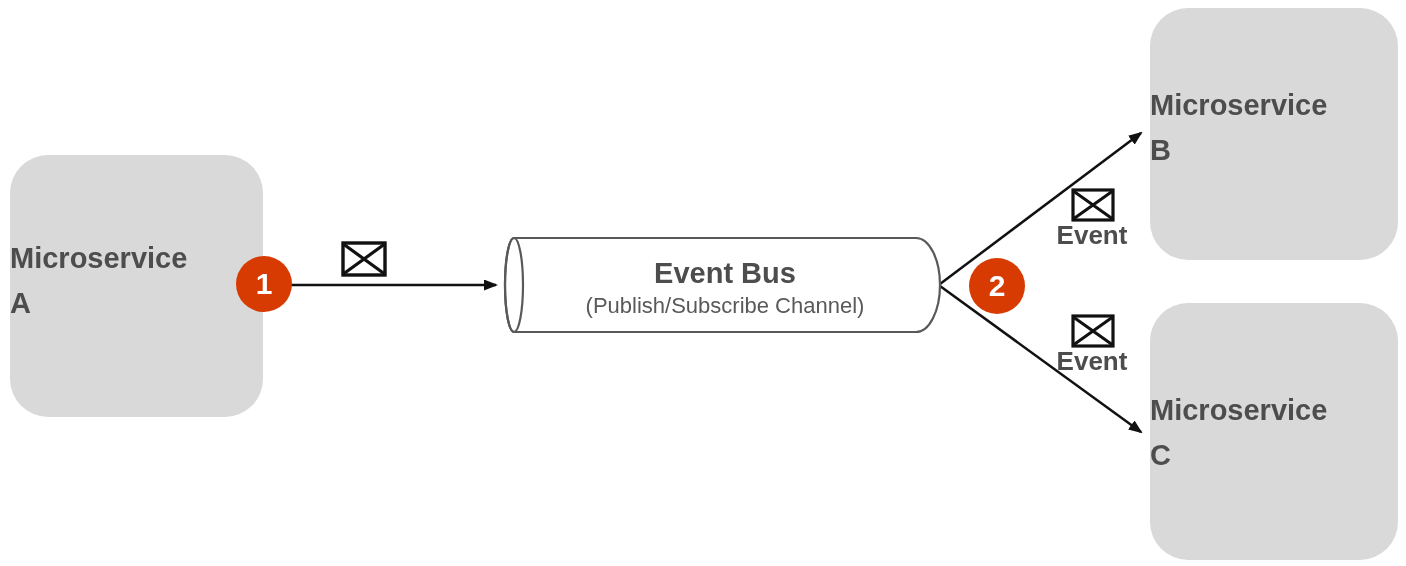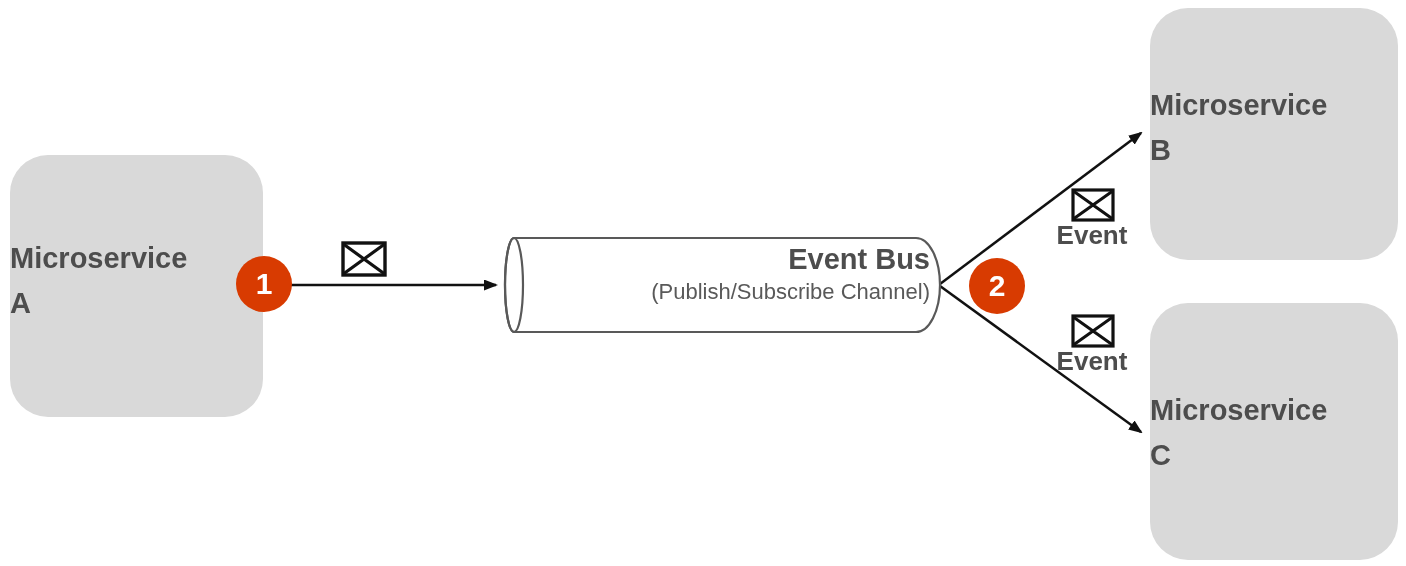--- a/index.html
+++ b/index.html
@@ -38,22 +38,22 @@
   }
   .node-a { left: 10px;   top: 155px; width: 253px; height: 262px; padding-top: 36px; }
   .node-b { left: 1150px; top: 8px;   width: 248px; height: 252px; padding-top: 30px; }
   .node-c { left: 1150px; top: 303px; width: 248px; height: 257px; padding-top: 40px; }
 
   .connectors { position: absolute; left: 0; top: 0; z-index: 2; }
 
   .cylinder-svg { position: absolute; left: 500px; top: 234px; z-index: 3; }
   .cylinder-text {
     position: absolute;
-    left: 520px; top: 243px; width: 410px;
-    text-align: right;
+    left: 520px; top: 257px; width: 410px;
+    text-align: center;
     z-index: 4;
     color: var(--node-text);
   }
   .cylinder-title { font-size: 29px; font-weight: bold; line-height: 33px; }
   .cylinder-subtitle { font-size: 22px; font-weight: 300; line-height: 32px; color: #595959; }
 
   .badge {
     position: absolute;
     width: 56px; height: 56px;
     border-radius: 50%;

